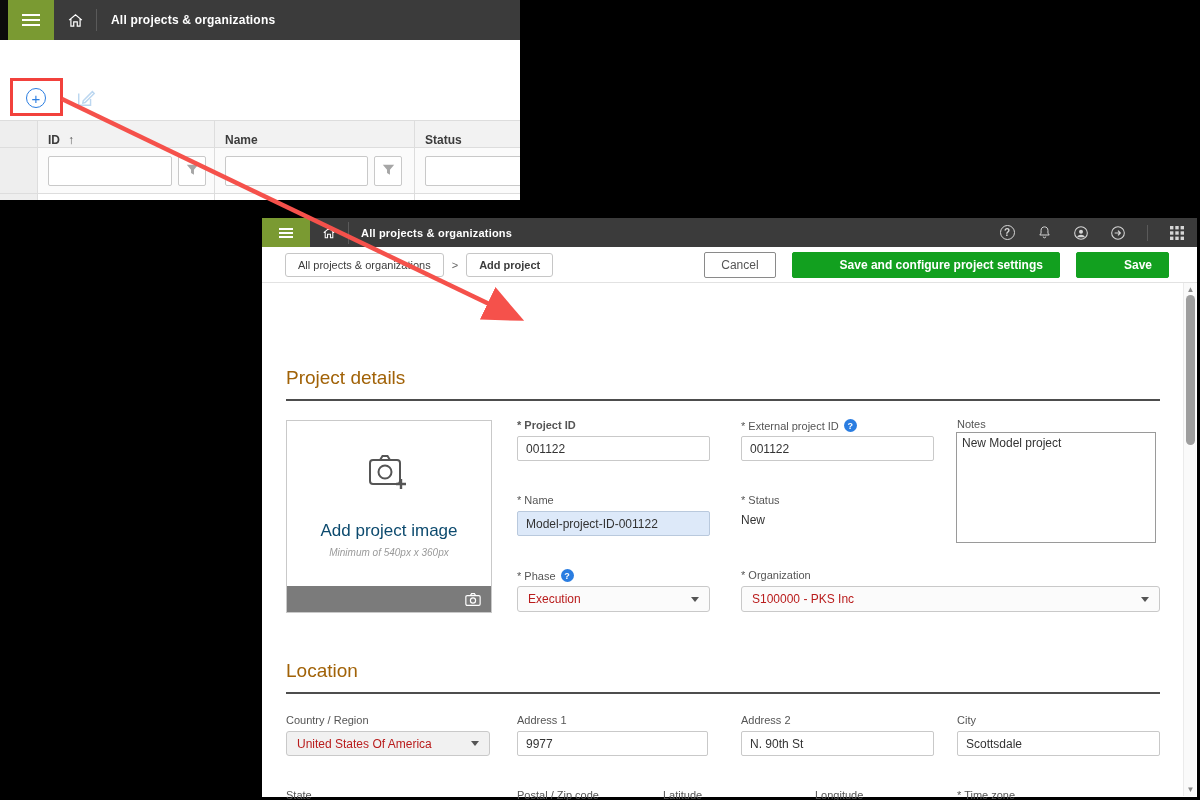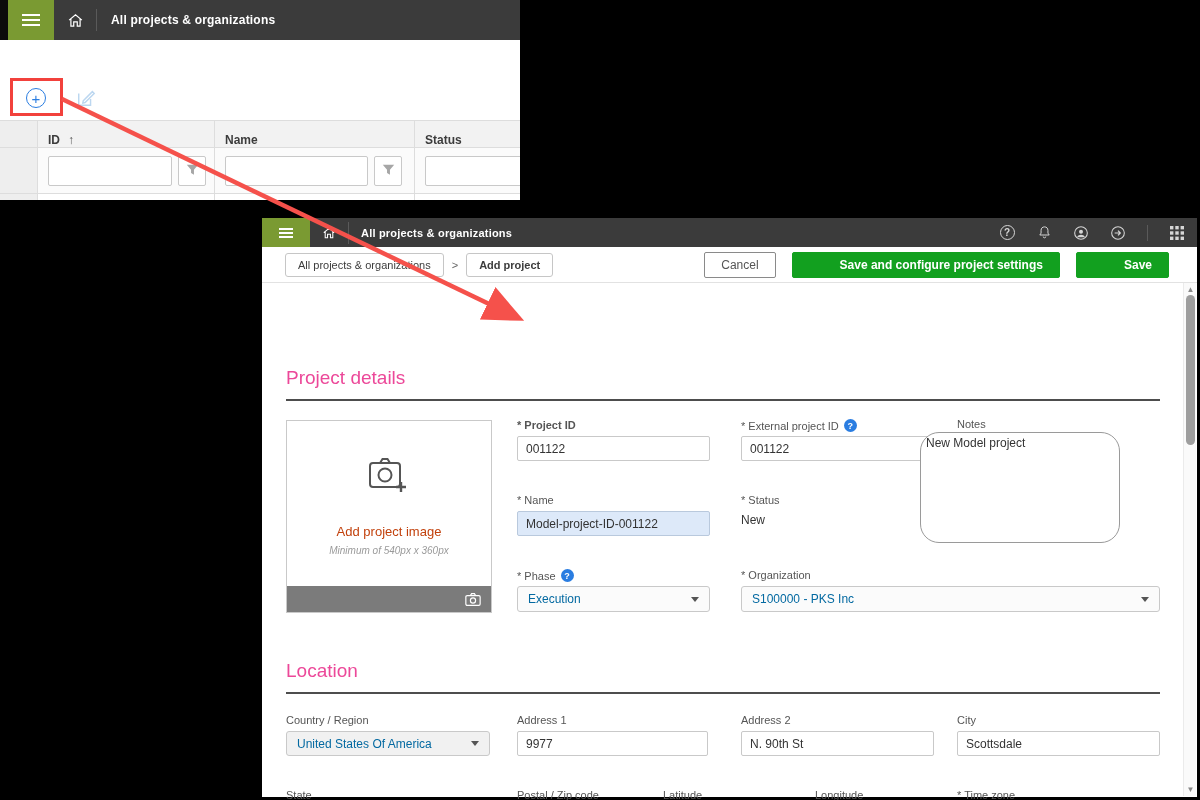--- a/index.html
+++ b/index.html
@@ -59,41 +59,41 @@
                border-bottom:1px solid #e2e2e2; display:flex; align-items:center; padding:0 28px 0 23px; }
   .chip { border:1px solid #c6c6c6; border-radius:3px; background:#fff; padding:5px 12px; font-size:11px; color:#3c3c3c; }
   .chip.bold { font-weight:bold; }
   .crumb-sep { margin:0 8px; color:#666; font-size:11px; }
   .crumb-actions { margin-left:auto; display:flex; align-items:center; gap:16px; }
   .btn { font-size:12px; border-radius:2px; padding:5px 16px; cursor:pointer; }
   .btn-cancel { background:#fff; border:1px solid #8a8a8a; color:#555; }
   .btn-green { background:#12a01f; border:1px solid #12a01f; color:#fff; font-weight:bold;padding-left:47px; }
 
   .s2-body { position:absolute; left:0; top:65px; width:100%; height:514px; background:#fff; }
-  .section-h { position:absolute; font-size:19px; color:#ec4899; }
+  .section-h { position:absolute; font-size:19px; color:#a16207; }
   .section-rule { position:absolute; left:24px; width:874px; height:2px; background:#4d4d4d; }
 
   .imgbox { position:absolute; left:24px; top:137px; width:206px; height:193px; border:1px solid #c9c9c9; background:#fff; }
   .imgbox-inner { position:absolute; left:0; top:0; width:100%; height:167px; display:flex; flex-direction:column;
                   align-items:center; justify-content:center; text-align:center; }
-  .imgbox-line1 { font-size:13px; color:#c2410c; margin-top:28px; }
+  .imgbox-line1 { font-size:17px; color:#0c4a6e; margin-top:28px; }
   .imgbox-line2 { font-size:10px; color:#9a9a9a; font-style:italic; margin-top:6px; }
   .imgbox-bar { position:absolute; left:0; bottom:0; width:100%; height:26px; background:#7b7b7b;
                 display:flex; align-items:center; justify-content:flex-end; padding-right:10px; }
 
   .flabel { position:absolute; font-size:11px; color:#555; display:flex; align-items:center; gap:5px; white-space:nowrap; }
   .help-dot { width:13px; height:13px; border-radius:50%; background:#2a7de1; color:#fff; font-size:9px; font-weight:bold;
               display:inline-flex; align-items:center; justify-content:center; }
   .txt { position:absolute; height:25px; border:1px solid #c9c9c9; border-radius:2px; background:#fff;
          font-family:inherit; font-size:12px; color:#333; padding:0 8px; }
   .txt.hl { background:#dde9f9; border-color:#b9c9dd; }
   .ta { position:absolute; border:1px solid #9a9a9a; background:#fff; font-family:inherit; font-size:12px; color:#333;
         padding:3px 5px; resize:none; }
   .sel { position:absolute; height:26px; border:1px solid #c9c9c9; border-radius:3px; background:#fbfbfb;
-         display:flex; align-items:center; padding:0 10px; font-size:12px; color:#0369a1; }
+         display:flex; align-items:center; padding:0 10px; font-size:12px; color:#b91c1c; }
   .sel.gray { background:#f1f1f1; }
   .caret { margin-left:auto; width:0; height:0; border-left:4px solid transparent; border-right:4px solid transparent;
            border-top:5px solid #555; }
   .static-val { position:absolute; font-size:12px; color:#333; }
 
   .scrollbar { position:absolute; right:1px; top:65px; width:13px; height:513px; background:#fafafa; border-left:1px solid #ebebeb; }
   .sb-arrow { position:absolute; left:0; width:13px; text-align:center; font-size:8px; color:#8a8a8a; }
   .sb-thumb { position:absolute; left:2px; top:12px; width:9px; height:150px; background:#9e9e9e; border-radius:5px; }
 
   #arrow-overlay { position:absolute; left:0; top:0; width:1200px; height:800px; z-index:50; pointer-events:none; }
@@ -268,21 +268,21 @@
 
     <div class="flabel" style="left:479px; top:136px;">
       <span>* External project ID</span>
       <span class="help-dot">?</span>
     </div>
     <input class="txt" style="left: 479px; top: 153px; width: 193px;" value="001122">
 
     <div class="flabel" style="left:695px; top:135px;">
       <span>Notes</span>
     </div>
-    <textarea class="ta" style="left: 658px; top: 149px; width: 200px; height: 111px; border-radius: 19px;">New Model project</textarea>
+    <textarea class="ta" style="left: 694px; top: 149px; width: 200px; height: 111px;">New Model project</textarea>
 
     <div class="flabel" style="left:255px; top:211px;">
       <span>* Name</span>
     </div>
     <input class="txt hl" style="left: 255px; top: 228px; width: 193px;" value="Model-project-ID-001122">
 
     <div class="flabel" style="left:479px; top:211px;">
       <span>* Status</span>
     </div>
     <div class="static-val" style="left:479px; top:230px;">New</div>

